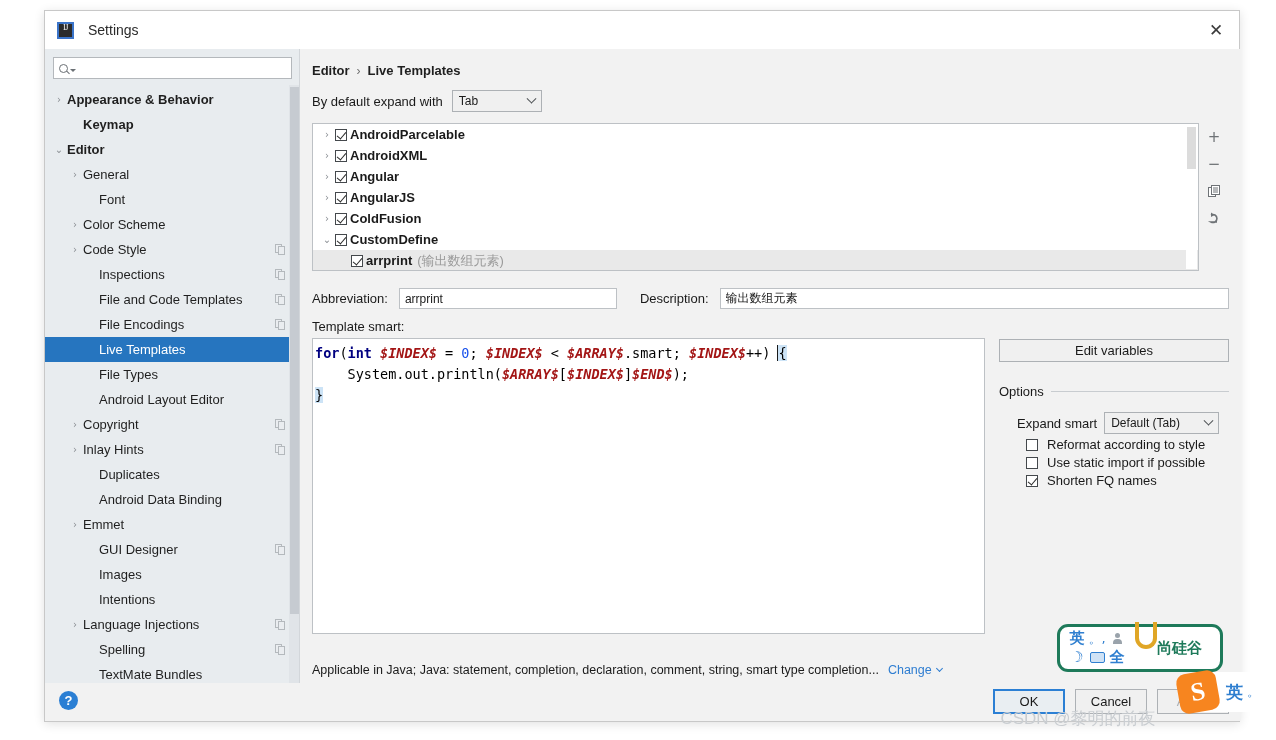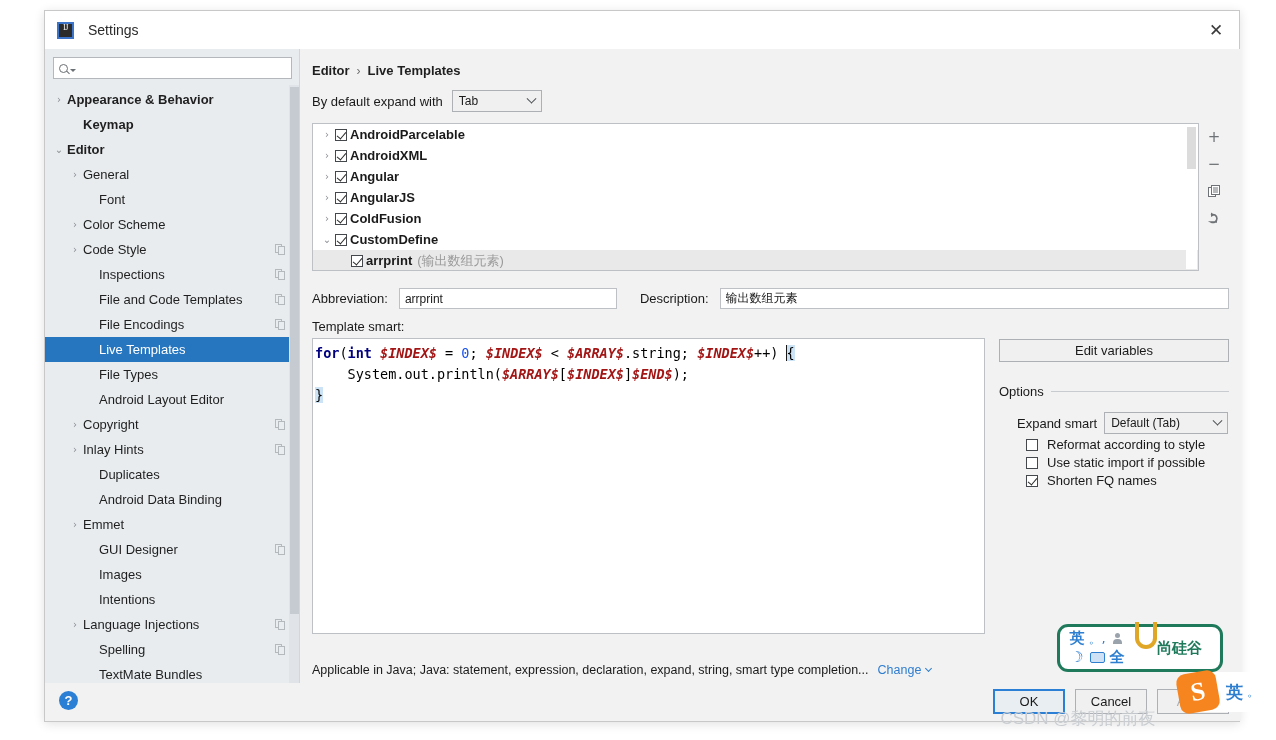--- a/index.html
+++ b/index.html
@@ -394,21 +394,21 @@
   #options-legend .rule {
     flex: 1; height: 1px; background: #c8ccd0;
   }
   #expand-with-row {
     margin-top: 13px;
     display: flex;
     align-items: center;
     gap: 7px;
     padding-left: 18px;
   }
-  #expand-with-combo { width: 124px; }
+  #expand-with-combo { width: 115px; }
   .opt-check {
     margin-top: 3px;
     display: flex;
     align-items: center;
     gap: 6px;
     padding-left: 27px;
     font-size: 13px;
     color: #1a1a1a;
     cursor: default;
   }
@@ -834,21 +834,21 @@
         <span class="fld-label" style="margin-left:12px">Description:</span>
         <input id="desc-input" class="txtfield" value="输出数组元素" style="">
       </div>
 
       <div id="tmpl-label-row">
         <span class="fld-label">Template smart:</span>
       </div>
 
       <div id="editor-area">
 
-        <div id="code-box"><span class="kw">for</span><span>(</span><span class="kw">int</span><span> </span><span class="var">$INDEX$</span><span> = </span><span class="num">0</span><span>; </span><span class="var">$INDEX$</span><span> &lt; </span><span class="var">$ARRAY$</span><span>.string; </span><span class="var">$INDEX$</span><span>++) </span><span class="brace-hl caret-brace">{</span>
+        <div id="code-box"><span class="kw">for</span><span>(</span><span class="kw">int</span><span> </span><span class="var">$INDEX$</span><span> = </span><span class="num">0</span><span>; </span><span class="var">$INDEX$</span><span> &lt; </span><span class="var">$ARRAY$</span><span>.smart; </span><span class="var">$INDEX$</span><span>++) </span><span class="brace-hl caret-brace">{</span>
 <span>    </span><span>System.out.println(</span><span class="var">$ARRAY$</span><span>[</span><span class="var">$INDEX$</span><span>]</span><span class="var">$END$</span><span>);</span>
 <span class="brace-hl">}</span></div>
 
         <div id="opts-col">
           <button id="edit-vars-btn">Edit variables</button>
 
           <div id="options-group">
             <div id="options-legend">
               <span>Options</span>
               <span class="rule"></span>
@@ -874,21 +874,21 @@
                 <div class="opt-check">
                   <span class="cbx on"></span>
                   <span>Shorten FQ names</span>
                 </div>
               </div>
           </div>
         </div>
       </div>
 
       <div id="applicable-row">
-        <span>Applicable in Java; Java: statement, expression, declaration, expand, string, smart type completion...</span>
+        <span>Applicable in Java; Java: statement, completion, declaration, comment, string, smart type completion...</span>
         <span id="change-link">Change</span>
         <span class="link-chev"></span>
       </div>
 
     </div>
   </div>
 
   <div id="footer">
     <div id="help-icon">?</div>
     <div id="footer-btns">

